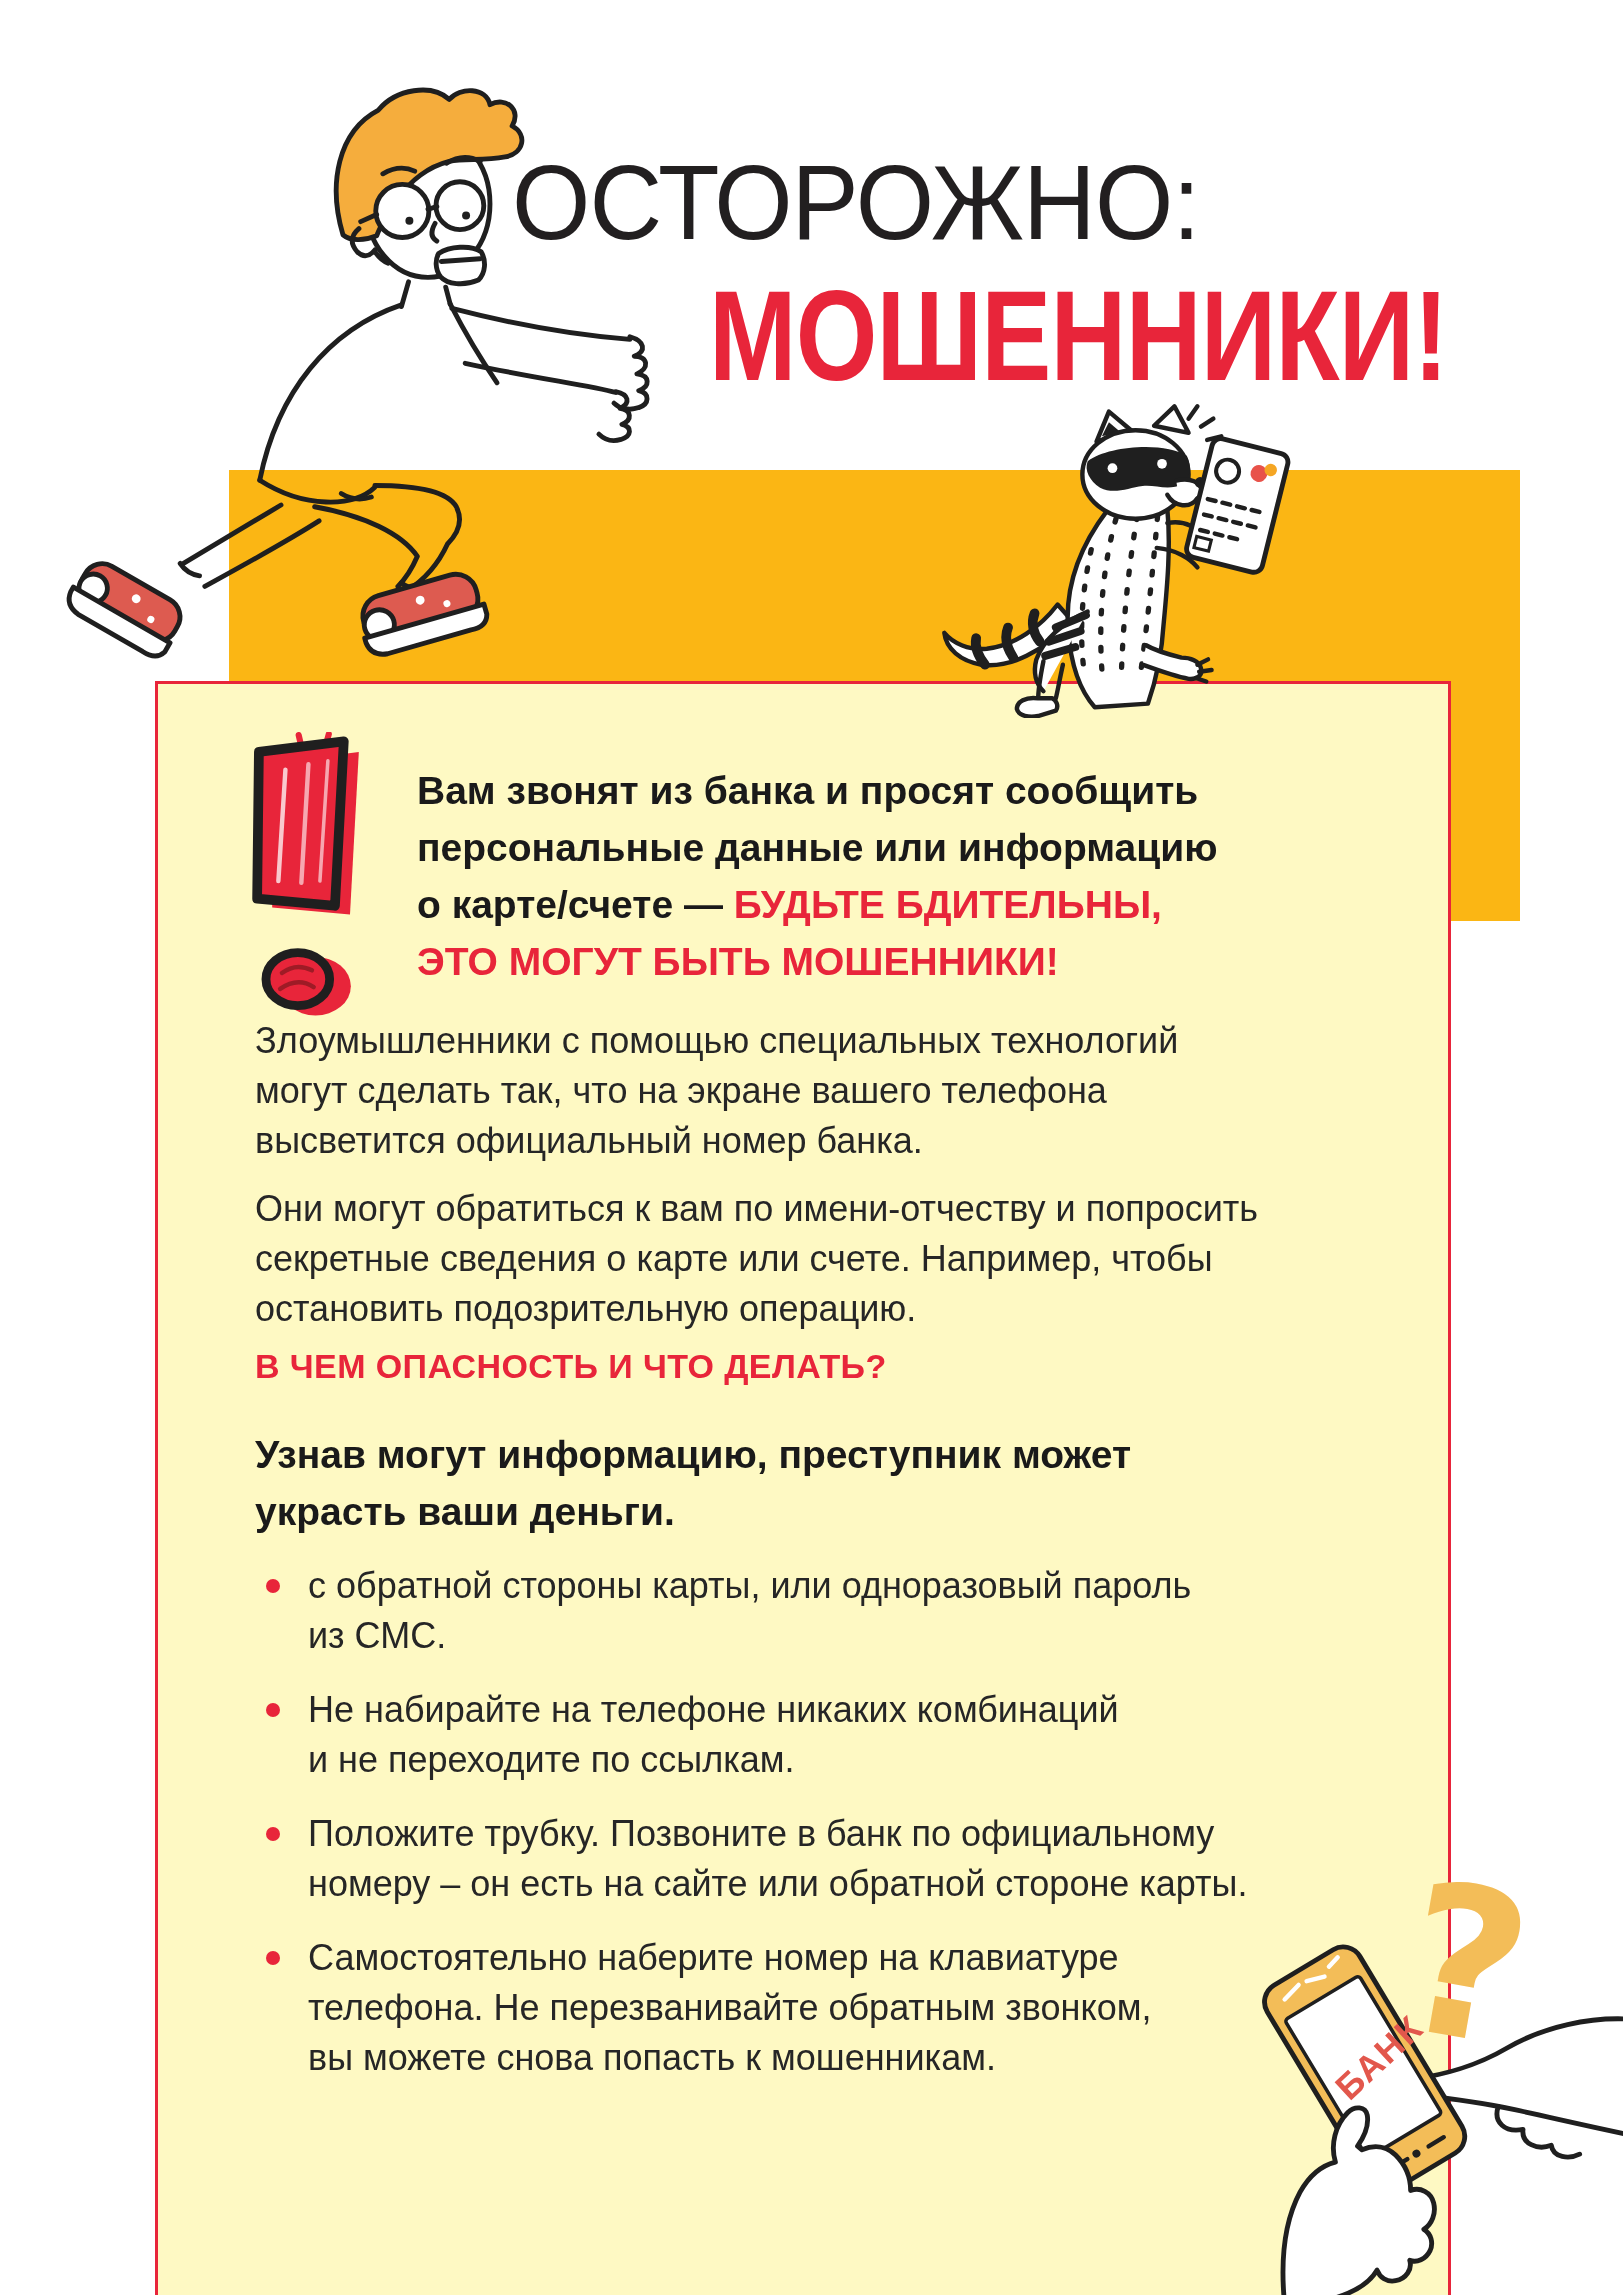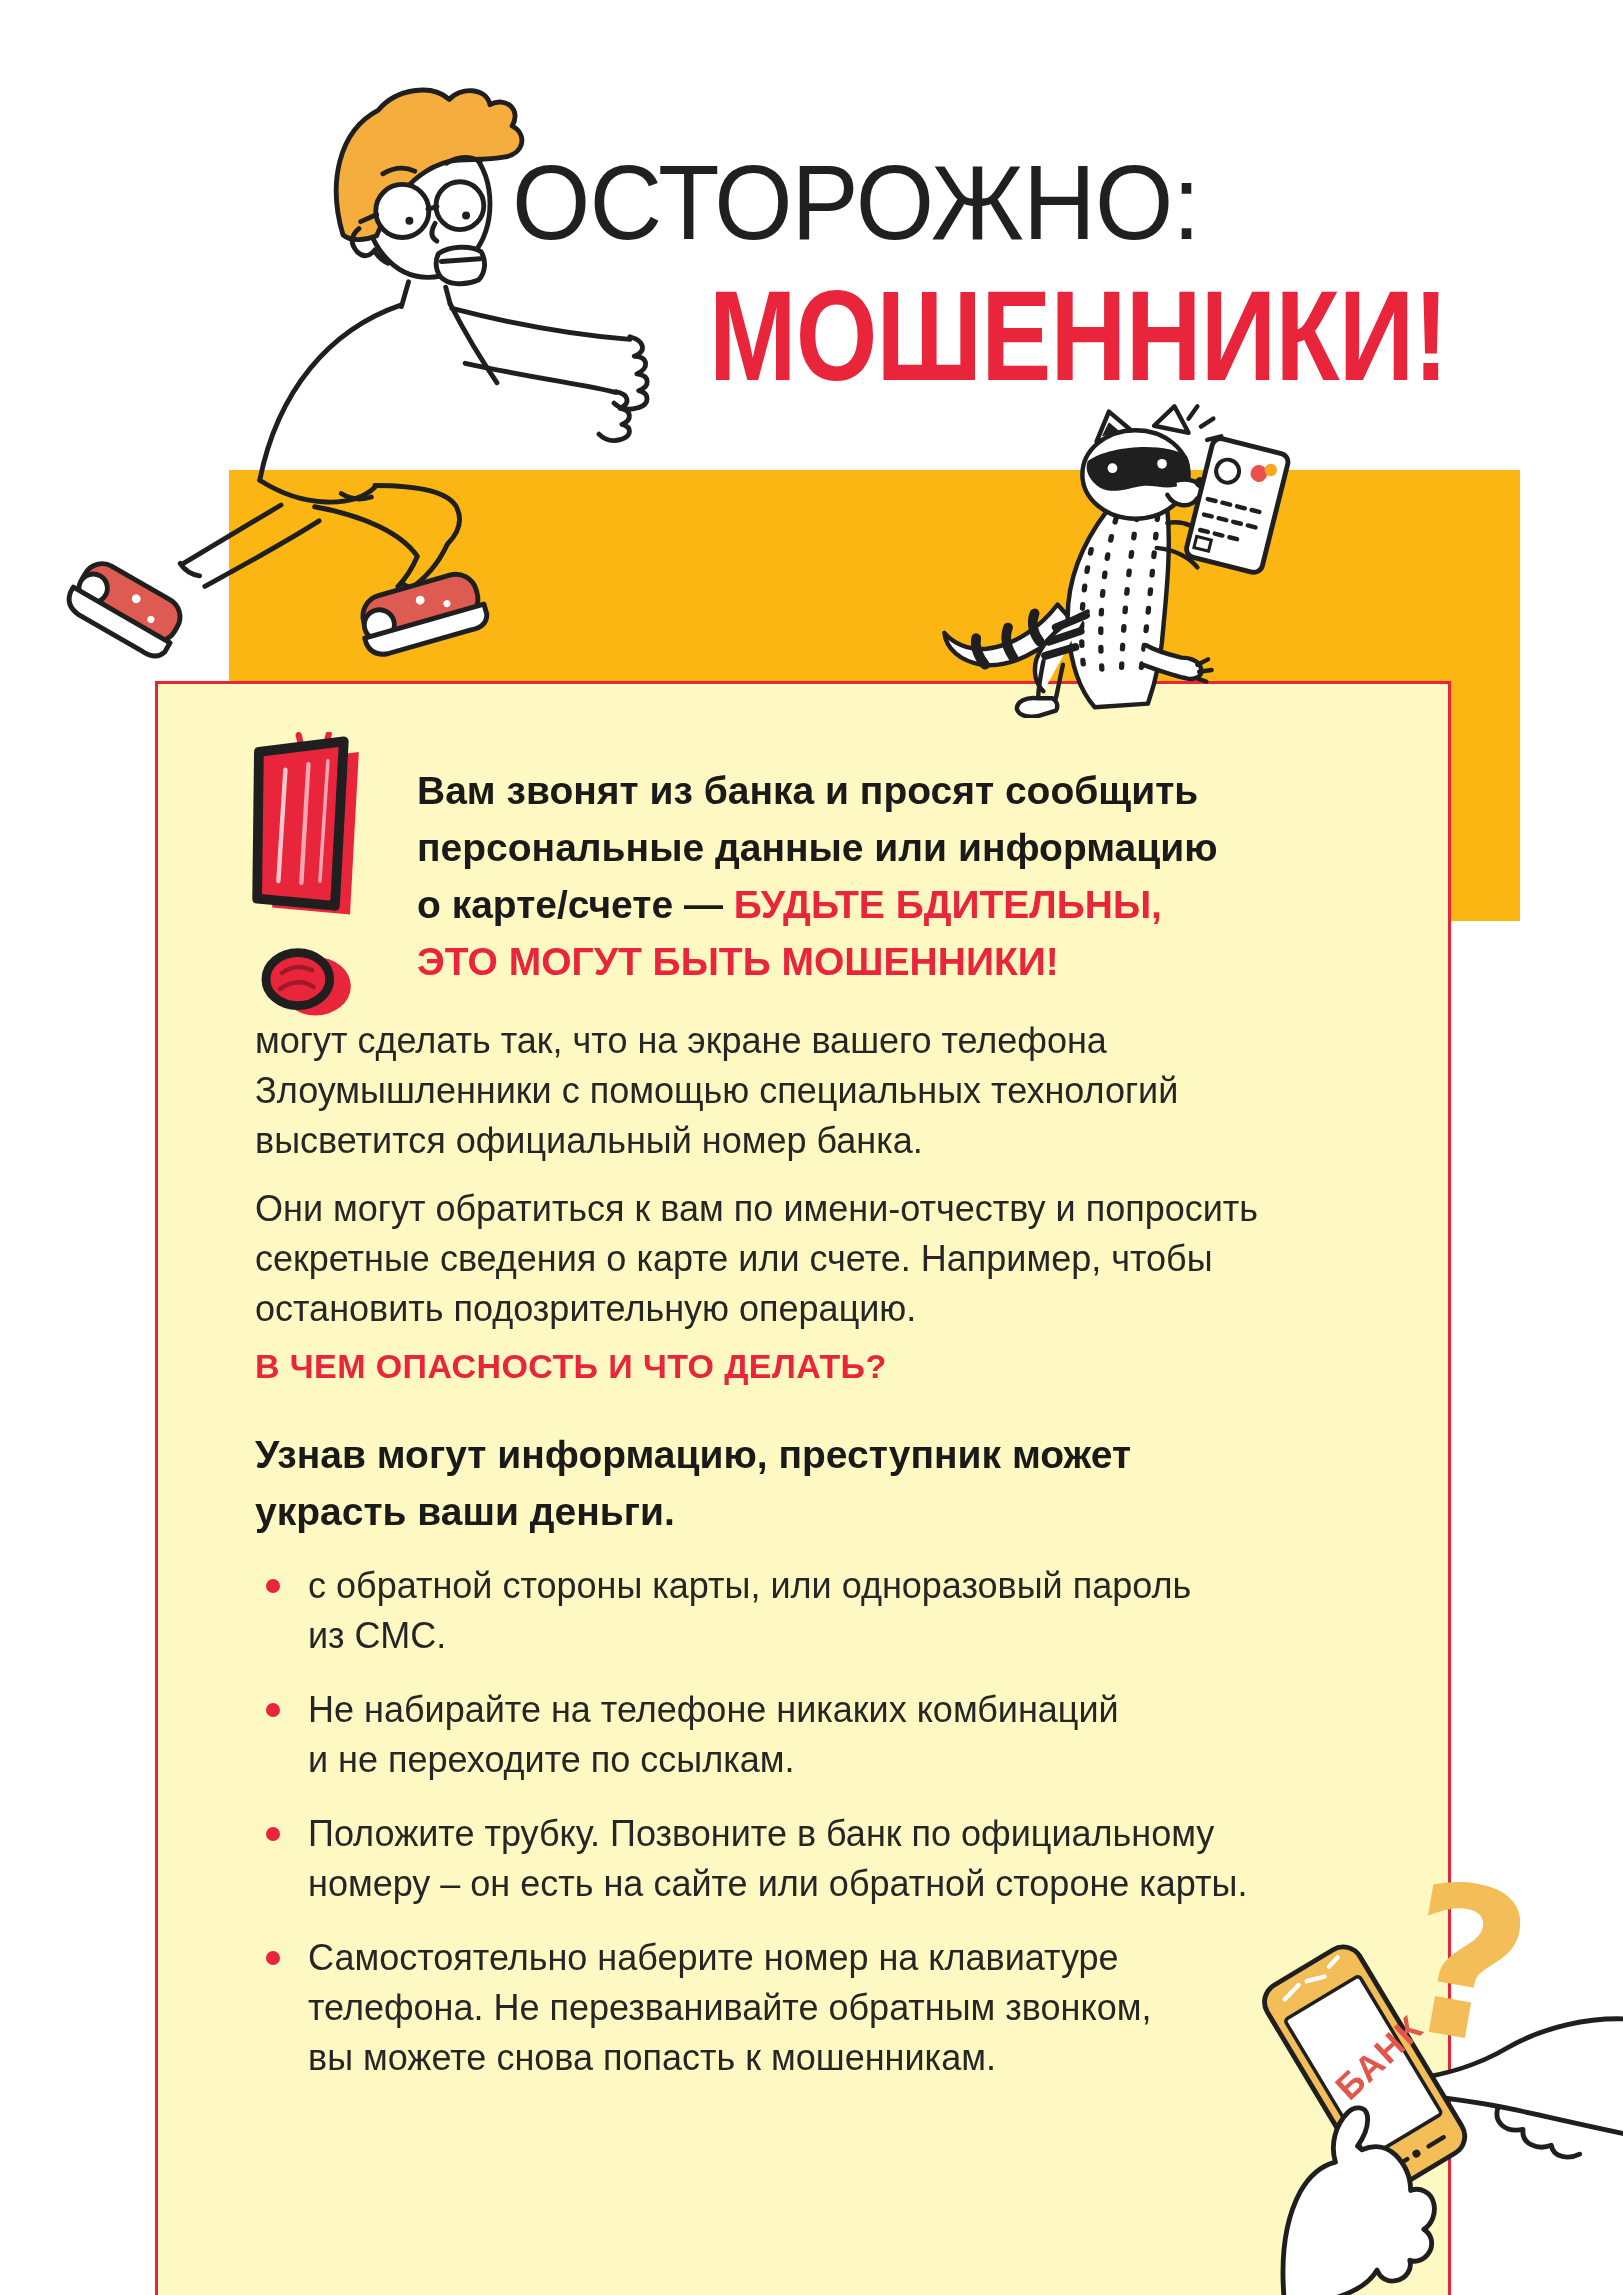--- a/index.html
+++ b/index.html
@@ -90,22 +90,22 @@
   <div class="content-box">
 
     <div class="lead">
         <div><span>Вам звонят из банка и просят сообщить</span></div>
         <div><span>персональные данные или информацию</span></div>
         <div><span>о карте/счете — </span><span class="red">БУДЬТЕ БДИТЕЛЬНЫ,</span></div>
         <div><span class="red">ЭТО МОГУТ БЫТЬ МОШЕННИКИ!</span></div>
       </div>
 
     <div class="para para-1">
+        <div>Злоумышленники с помощью специальных технологий</div>
         <div>могут сделать так, что на экране вашего телефона</div>
-        <div>Злоумышленники с помощью специальных технологий</div>
         <div>высветится официальный номер банка.</div>
       </div>
     <div class="para para-2">
         <div>Они могут обратиться к вам по имени-отчеству и попросить</div>
         <div>секретные сведения о карте или счете. Например, чтобы</div>
         <div>остановить подозрительную операцию.</div>
       </div>
 
     <div class="danger-heading">В ЧЕМ ОПАСНОСТЬ И ЧТО ДЕЛАТЬ?</div>
 

